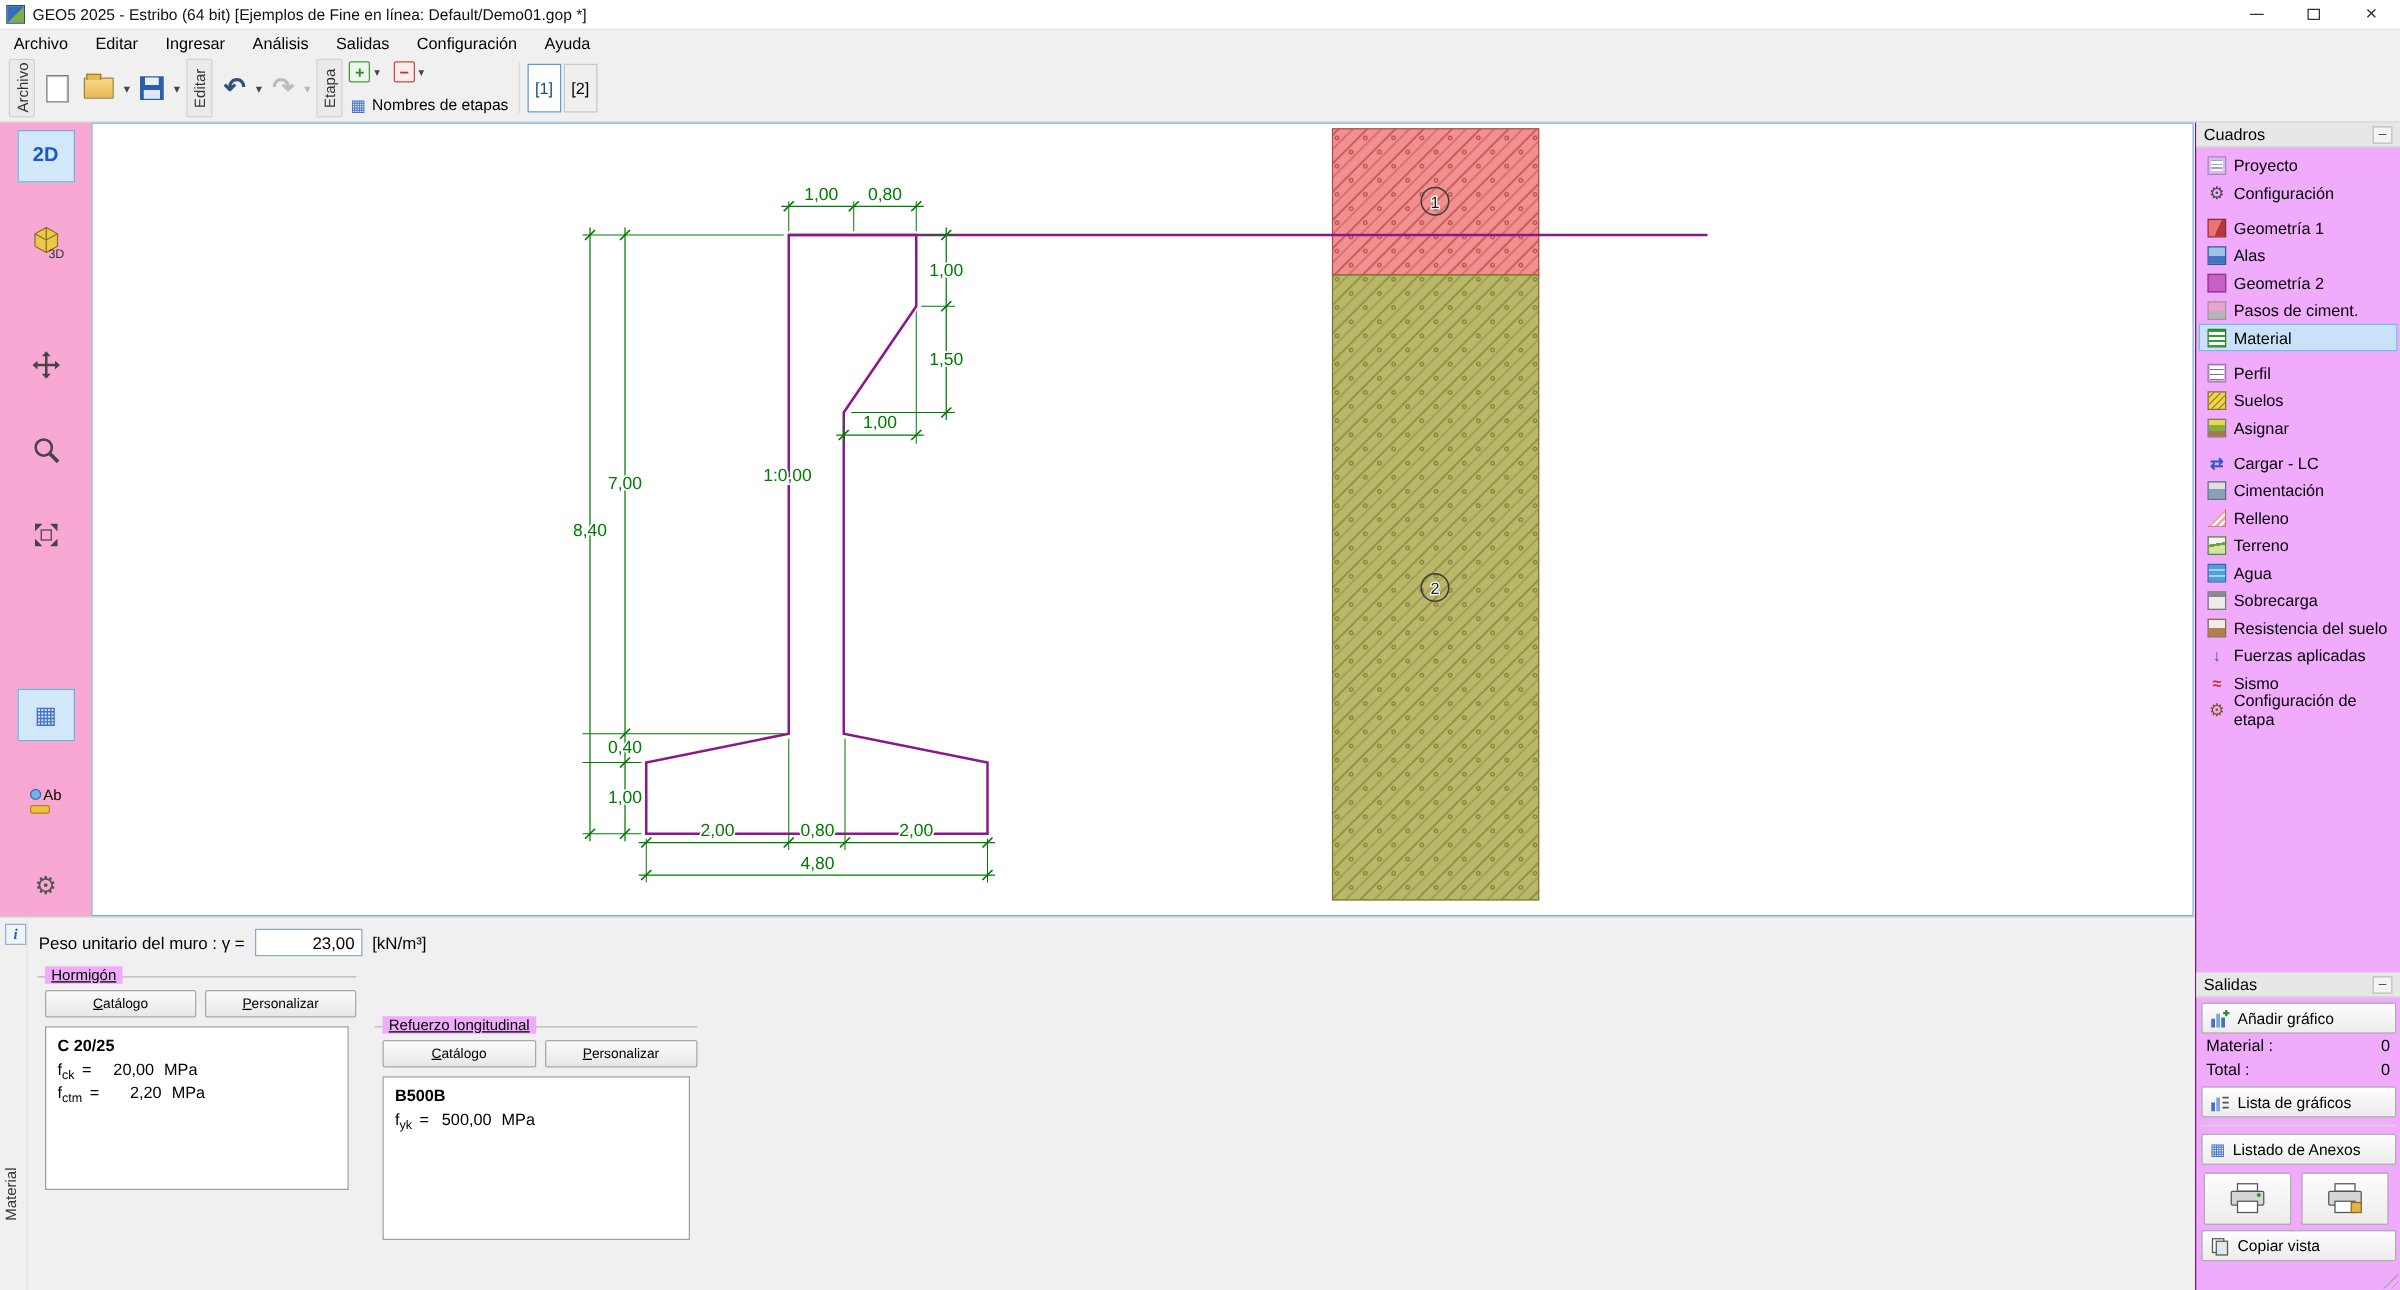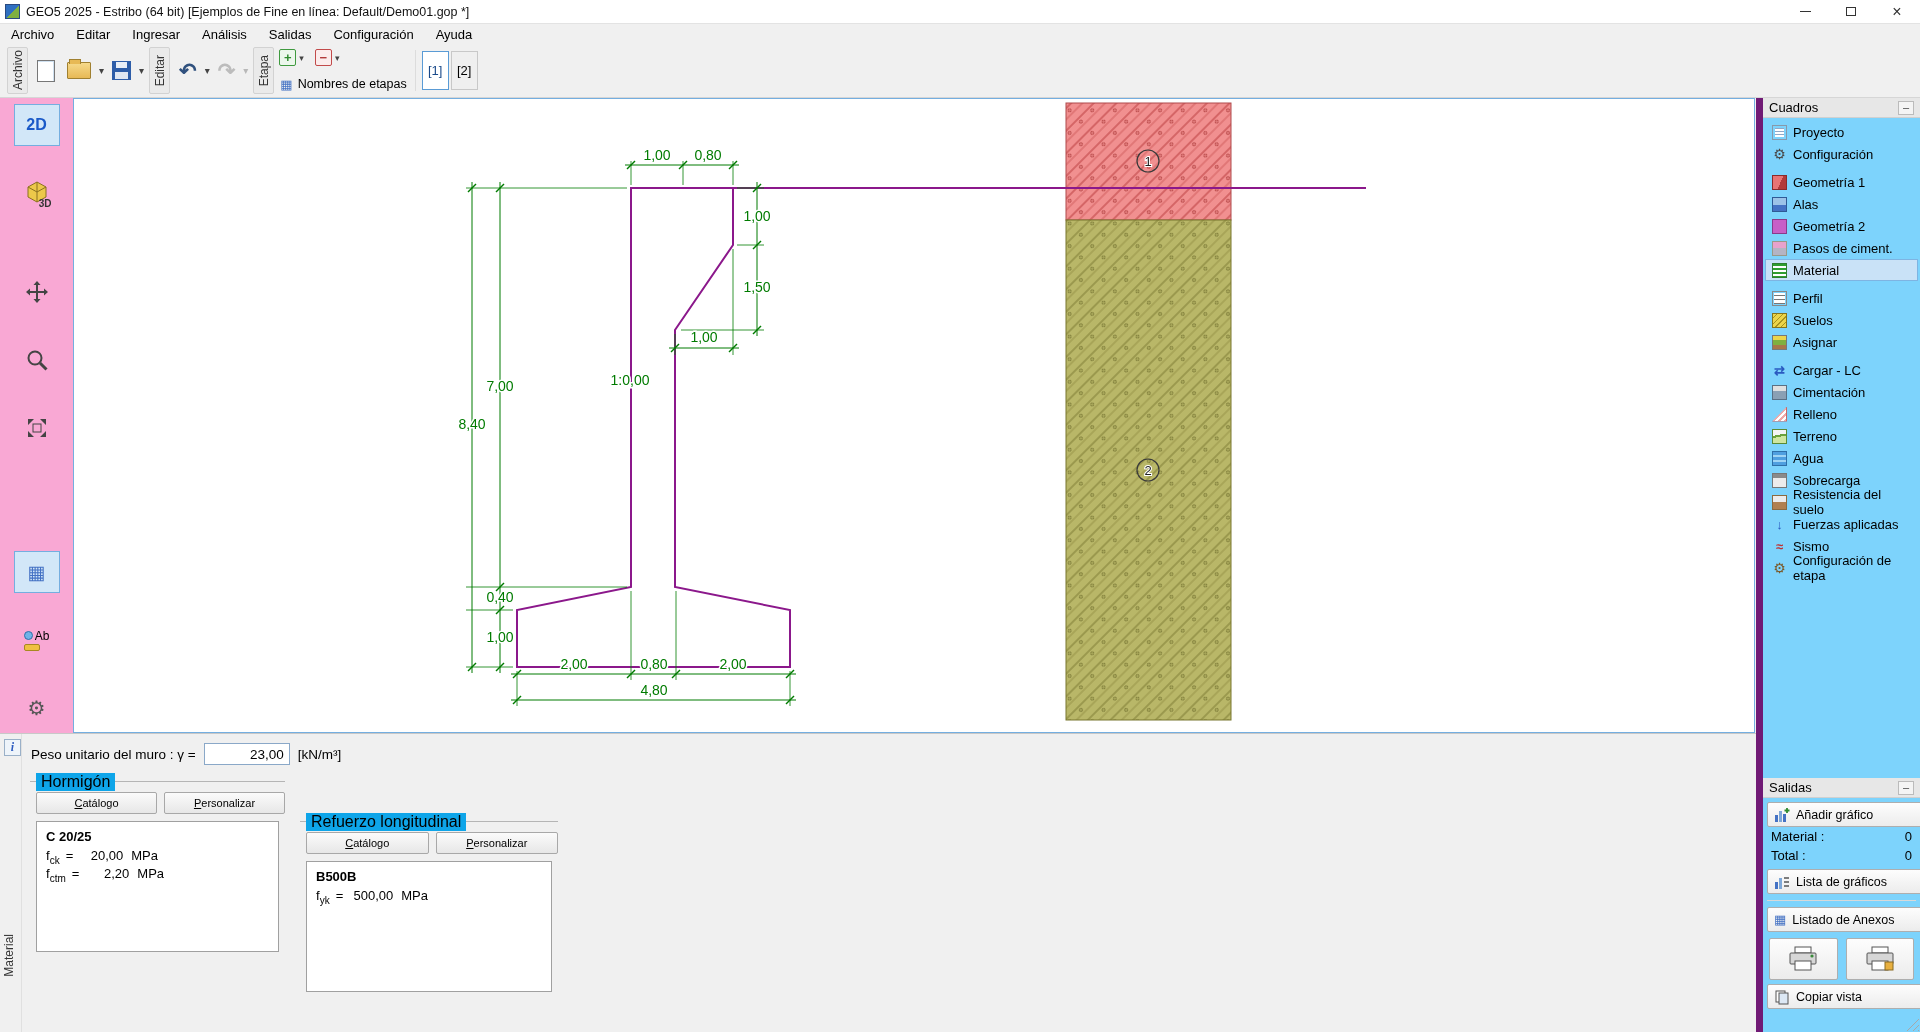--- a/index.html
+++ b/index.html
@@ -46,21 +46,21 @@
   .stage-tab { width:27px; margin:5px 1px; display:flex; align-items:center; justify-content:center; font-size:13px; border:1px solid #c8c8c8; background:#efefef; font-family:inherit; }
   .stage-tab.active { background:#ffffff; border:1px solid #5a9bd5; color:#1a4a8a; }
   .tsep { width:1px; background:#dcdcdc; margin:4px 5px; }
 
   
   #left-rail { position:absolute; left:0; top:98px; width:73px; height:635px; background:#f9a8d4; display:flex; flex-direction:column; align-items:center; padding:4px 0 2px;gap:22px; }
   .rbtn { width:46px; height:42px; margin:2px 0; display:flex; flex-direction:column; align-items:center; justify-content:center; border:1px solid transparent; background:transparent; font-family:inherit; }
   .rbtn.sel { background:#d2e7f8; border-color:#74aee0; }
   .rlabel2d { font-size:16px; font-weight:bold; color:#1a5ac8; }
   .cube-wrap { position:relative; }
-  .cube-label { position:absolute; right:-3px; bottom:-2px; font-size:10px; font-weight:bold; color:#333;padding-left:20px; }
+  .cube-label { position:absolute; right:-3px; bottom:-2px; font-size:10px; font-weight:normal; color:#333;padding-left:20px; }
   .spacer8 { height:10px; }
   .railspring { flex:1; }
   .ab-face { display:flex; flex-direction:column; align-items:flex-start; line-height:1; }
   .ab-top { display:flex; align-items:center; gap:2px; font-size:12px; }
   .ab-dot { width:9px; height:9px; border-radius:50%; background:#6fb3e8; border:1px solid #2f6fa8; }
   .ab-bar { width:16px; height:7px; background:#f0c040; border:1px solid #a88820; border-radius:2px; margin-top:2px; }
   .gear-glyph { font-size:20px; color:#555; }
   .tbl-glyph { font-size:19px; color:#4472c4; }
 
   
@@ -68,21 +68,21 @@
   .wall { stroke:#8b188b; stroke-width:2; fill:none; }
   .terrain { stroke:#8b188b; stroke-width:2; }
   .diml { stroke:#007b00; stroke-width:1; }
   .tick { stroke:#007b00; stroke-width:1.4; }
   .wit { stroke:#007b00; stroke-width:0.8; }
   .dimt { font-family:"Liberation Sans",sans-serif; font-size:14px; fill:#007b00; text-anchor:middle; paint-order:stroke fill; stroke:#ffffff; stroke-width:3px; }
   .slc { fill:none; stroke:#3a3a3a; stroke-width:1.2; }
   .slt { font-family:"Liberation Sans",sans-serif; font-size:13px; fill:#222; text-anchor:middle; paint-order:stroke fill; stroke:#fff; stroke-width:2px; }
 
   
-  #right-panel { position:absolute; left:1756px; top:98px; width:164px; height:934px; background:#7dd3fc; border-left:7px solid #701a75; }
+  #right-panel { position:absolute; left:1756px; top:98px; width:164px; height:934px; background:#f0abfc; border-left:1px solid #701a75; }
   .panel-header { height:20px; background:#e7e7e7; border-bottom:1px solid #d0d0d0; display:flex; align-items:center; padding:0 6px; font-size:13px; }
   .pmin { margin-left:auto; width:16px; height:14px; border:1px solid #bbb; background:#f4f4f4; display:flex; align-items:center; justify-content:center; font-size:11px; line-height:1; color:#444; }
   .cgroup { padding:3px 2px; }
   .citem { height:22px; display:flex; align-items:center; padding:0 4px 0 6px; font-size:13px; border:1px solid transparent; }
   .citem.sel { background:#c9e2f7; border-color:#7eb4e2; }
   .ci { width:15px; height:15px; flex:0 0 15px; margin-right:6px; display:inline-flex; align-items:center; justify-content:center; font-size:13px; line-height:1; }
   .ci-project { background:#fff; border:1px solid #8899aa; background-image:repeating-linear-gradient(180deg,transparent 0 2px,#8fa8c8 2px 3px); background-clip:content-box; padding:2px; }
   .ci-geometry1 { background:linear-gradient(115deg,#e87474 55%,#b23a3a 55%); border:1px solid #8a2a2a; }
   .ci-wings { background:linear-gradient(180deg,#9cc3e8 50%,#4472c4 50%); border:1px solid #2f5a96; }
   .ci-geometry2 { background:#c75fc7; border:1px solid #8a3a8a; }
@@ -116,21 +116,21 @@
   
   #bottom-panel { position:absolute; left:0; top:733px; width:1756px; height:299px; background:#f0f0f0; border-top:1px solid #c8c8c8; }
   #bp-tabstrip { position:absolute; left:0; top:0; width:22px; height:299px; border-right:1px solid #e0e0e0; }
   #bp-tabstrip span { position:absolute; left:2px; top:200px; writing-mode:vertical-rl; transform:rotate(180deg); font-size:12px; color:#333; }
   #info-btn { position:absolute; left:4px; top:5px; width:17px; height:17px; border:1px solid #9ab0c8; background:#eef4fa; color:#2a5ac0; font-style:italic; font-weight:bold; font-size:12px; font-family:"Liberation Serif",serif; display:flex; align-items:center; justify-content:center; }
   #uw-row { position:absolute; left:31px; top:9px; display:flex; align-items:center; gap:8px; font-size:13.5px; }
   #uw-input { width:86px; height:22px; border:1px solid #8aa8c8; background:#fff; text-align:right; padding-right:5px; font-size:13.5px; font-family:inherit; }
   .group { position:absolute; top:47px; border-top:1px solid #b5b5b5; padding:10px 0 0 6px; }
   #grp-concrete { left:30px; width:255px; height:178px; }
   #grp-rebar { left:300px; width:258px; height:178px;margin-top:40px; }
-  .legend { position:absolute; top:-9px; left:6px; background:#0ea5e9; padding:0 5px; font-size:16px; }
+  .legend { position:absolute; top:-9px; left:6px; background:#f0abfc; padding:0 5px; font-size:12px;text-decoration:underline; }
   .btnrow { display:flex; gap:7px; }
   .btn { flex:1; height:22px; background:linear-gradient(#fbfbfb,#e7e7e7); border:1px solid #a8a8a8; border-radius:2px; font-size:11px; font-family:inherit; padding:0; }
   .accel-label { display:block; }
   .accel-label::first-letter { text-decoration:underline; }
   .infobox { margin-top:7px; width:calc(100% - 6px); height:131px; background:#fff; border:1px solid #a0a0a0; padding:7px 9px; font-size:13px; }
   .mat-name { font-weight:bold; margin-bottom:4px; }
   .prop-row { display:flex; align-items:flex-start; height:18px; }
   .psym sub { font-size:10px; }
   .peq { margin:0 4px 0 6px; }
   .pval { display:inline-block; min-width:46px; text-align:right; margin-right:8px; }

